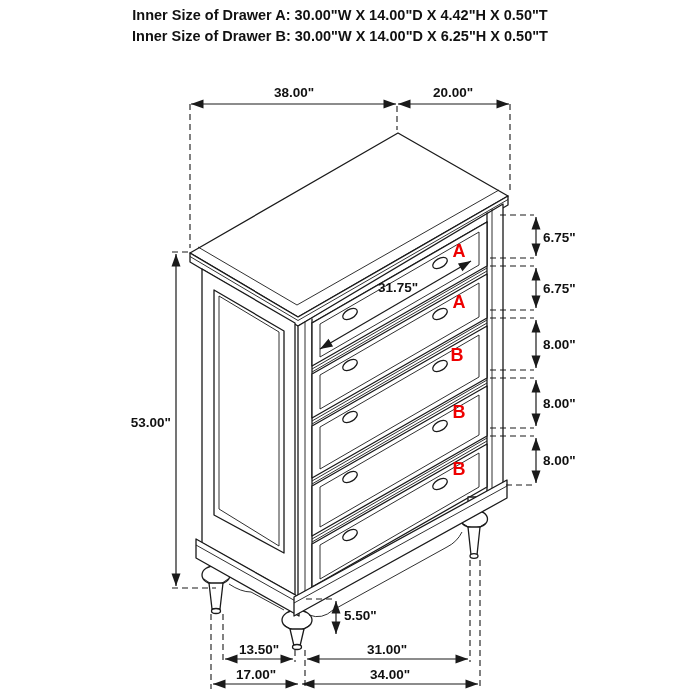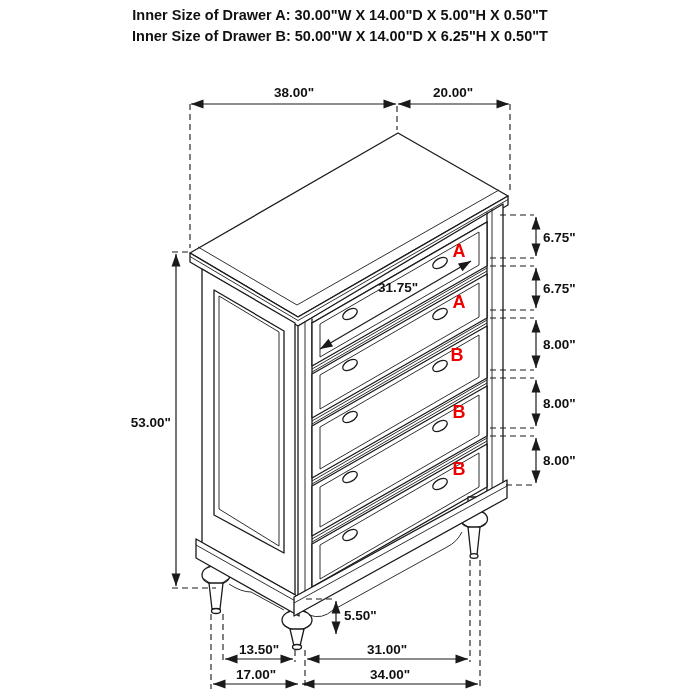--- a/index.html
+++ b/index.html
@@ -15,22 +15,22 @@
   .dim{stroke:#1a1a1a;stroke-width:1.2;fill:none;}
   text.dl{font:bold 13.5px "Liberation Sans",sans-serif;fill:#111;}
   text.red{font:bold 18px "Liberation Sans",sans-serif;fill:#ee0000;}
 </style>
 </head>
 <body>
 
 <div class="canvas">
 
   <div class="hdr">
-    <div>Inner Size of Drawer A: 30.00"W X 14.00"D X 5.00"H X 0.50"T</div>
-    <div>Inner Size of Drawer B: 50.00"W X 14.00"D X 6.25"H X 0.50"T</div>
+    <div>Inner Size of Drawer A: 30.00"W X 14.00"D X 4.42"H X 0.50"T</div>
+    <div>Inner Size of Drawer B: 30.00"W X 14.00"D X 6.25"H X 0.50"T</div>
   </div>
 
   <svg width="700" height="700" viewBox="0 0 700 700">
     <defs>
       <marker id="ah" markerUnits="userSpaceOnUse" markerWidth="14" markerHeight="10" refX="13" refY="5" orient="auto-start-reverse">
         <path d="M0.5,0.5 L13,5 L0.5,9.5 Z" fill="#1a1a1a"></path>
       </marker>
     </defs>
 
     <g>

